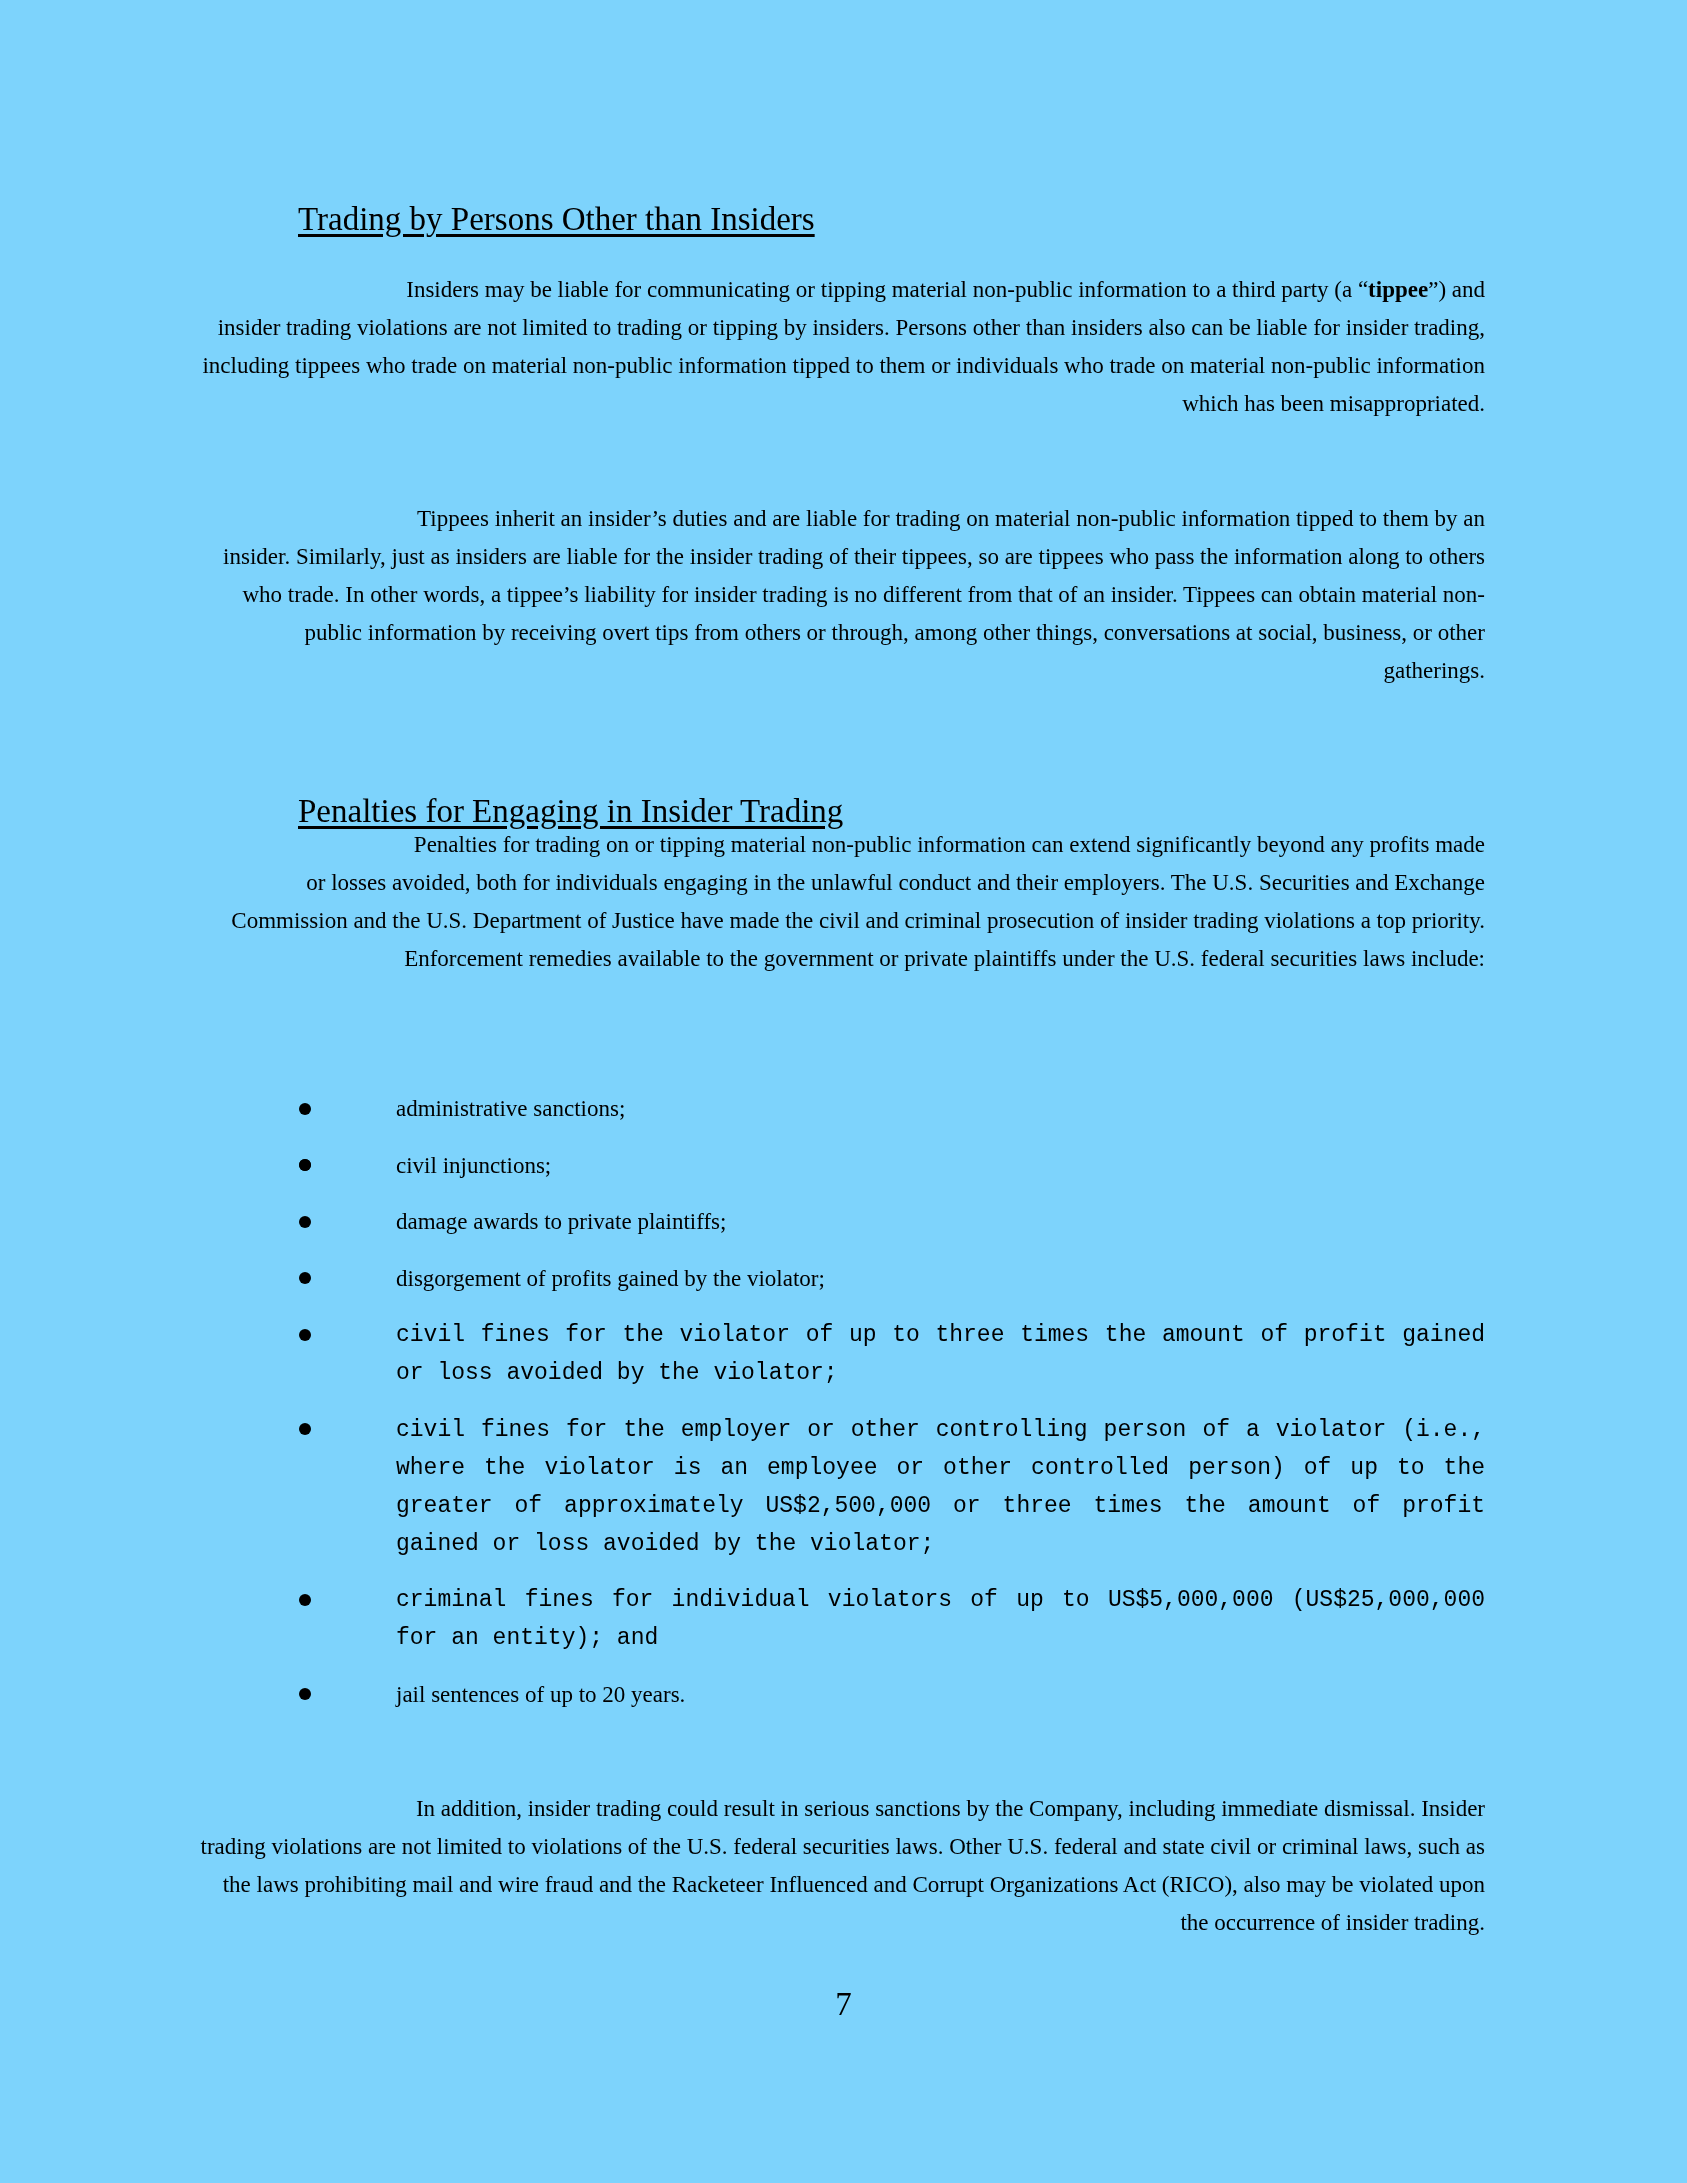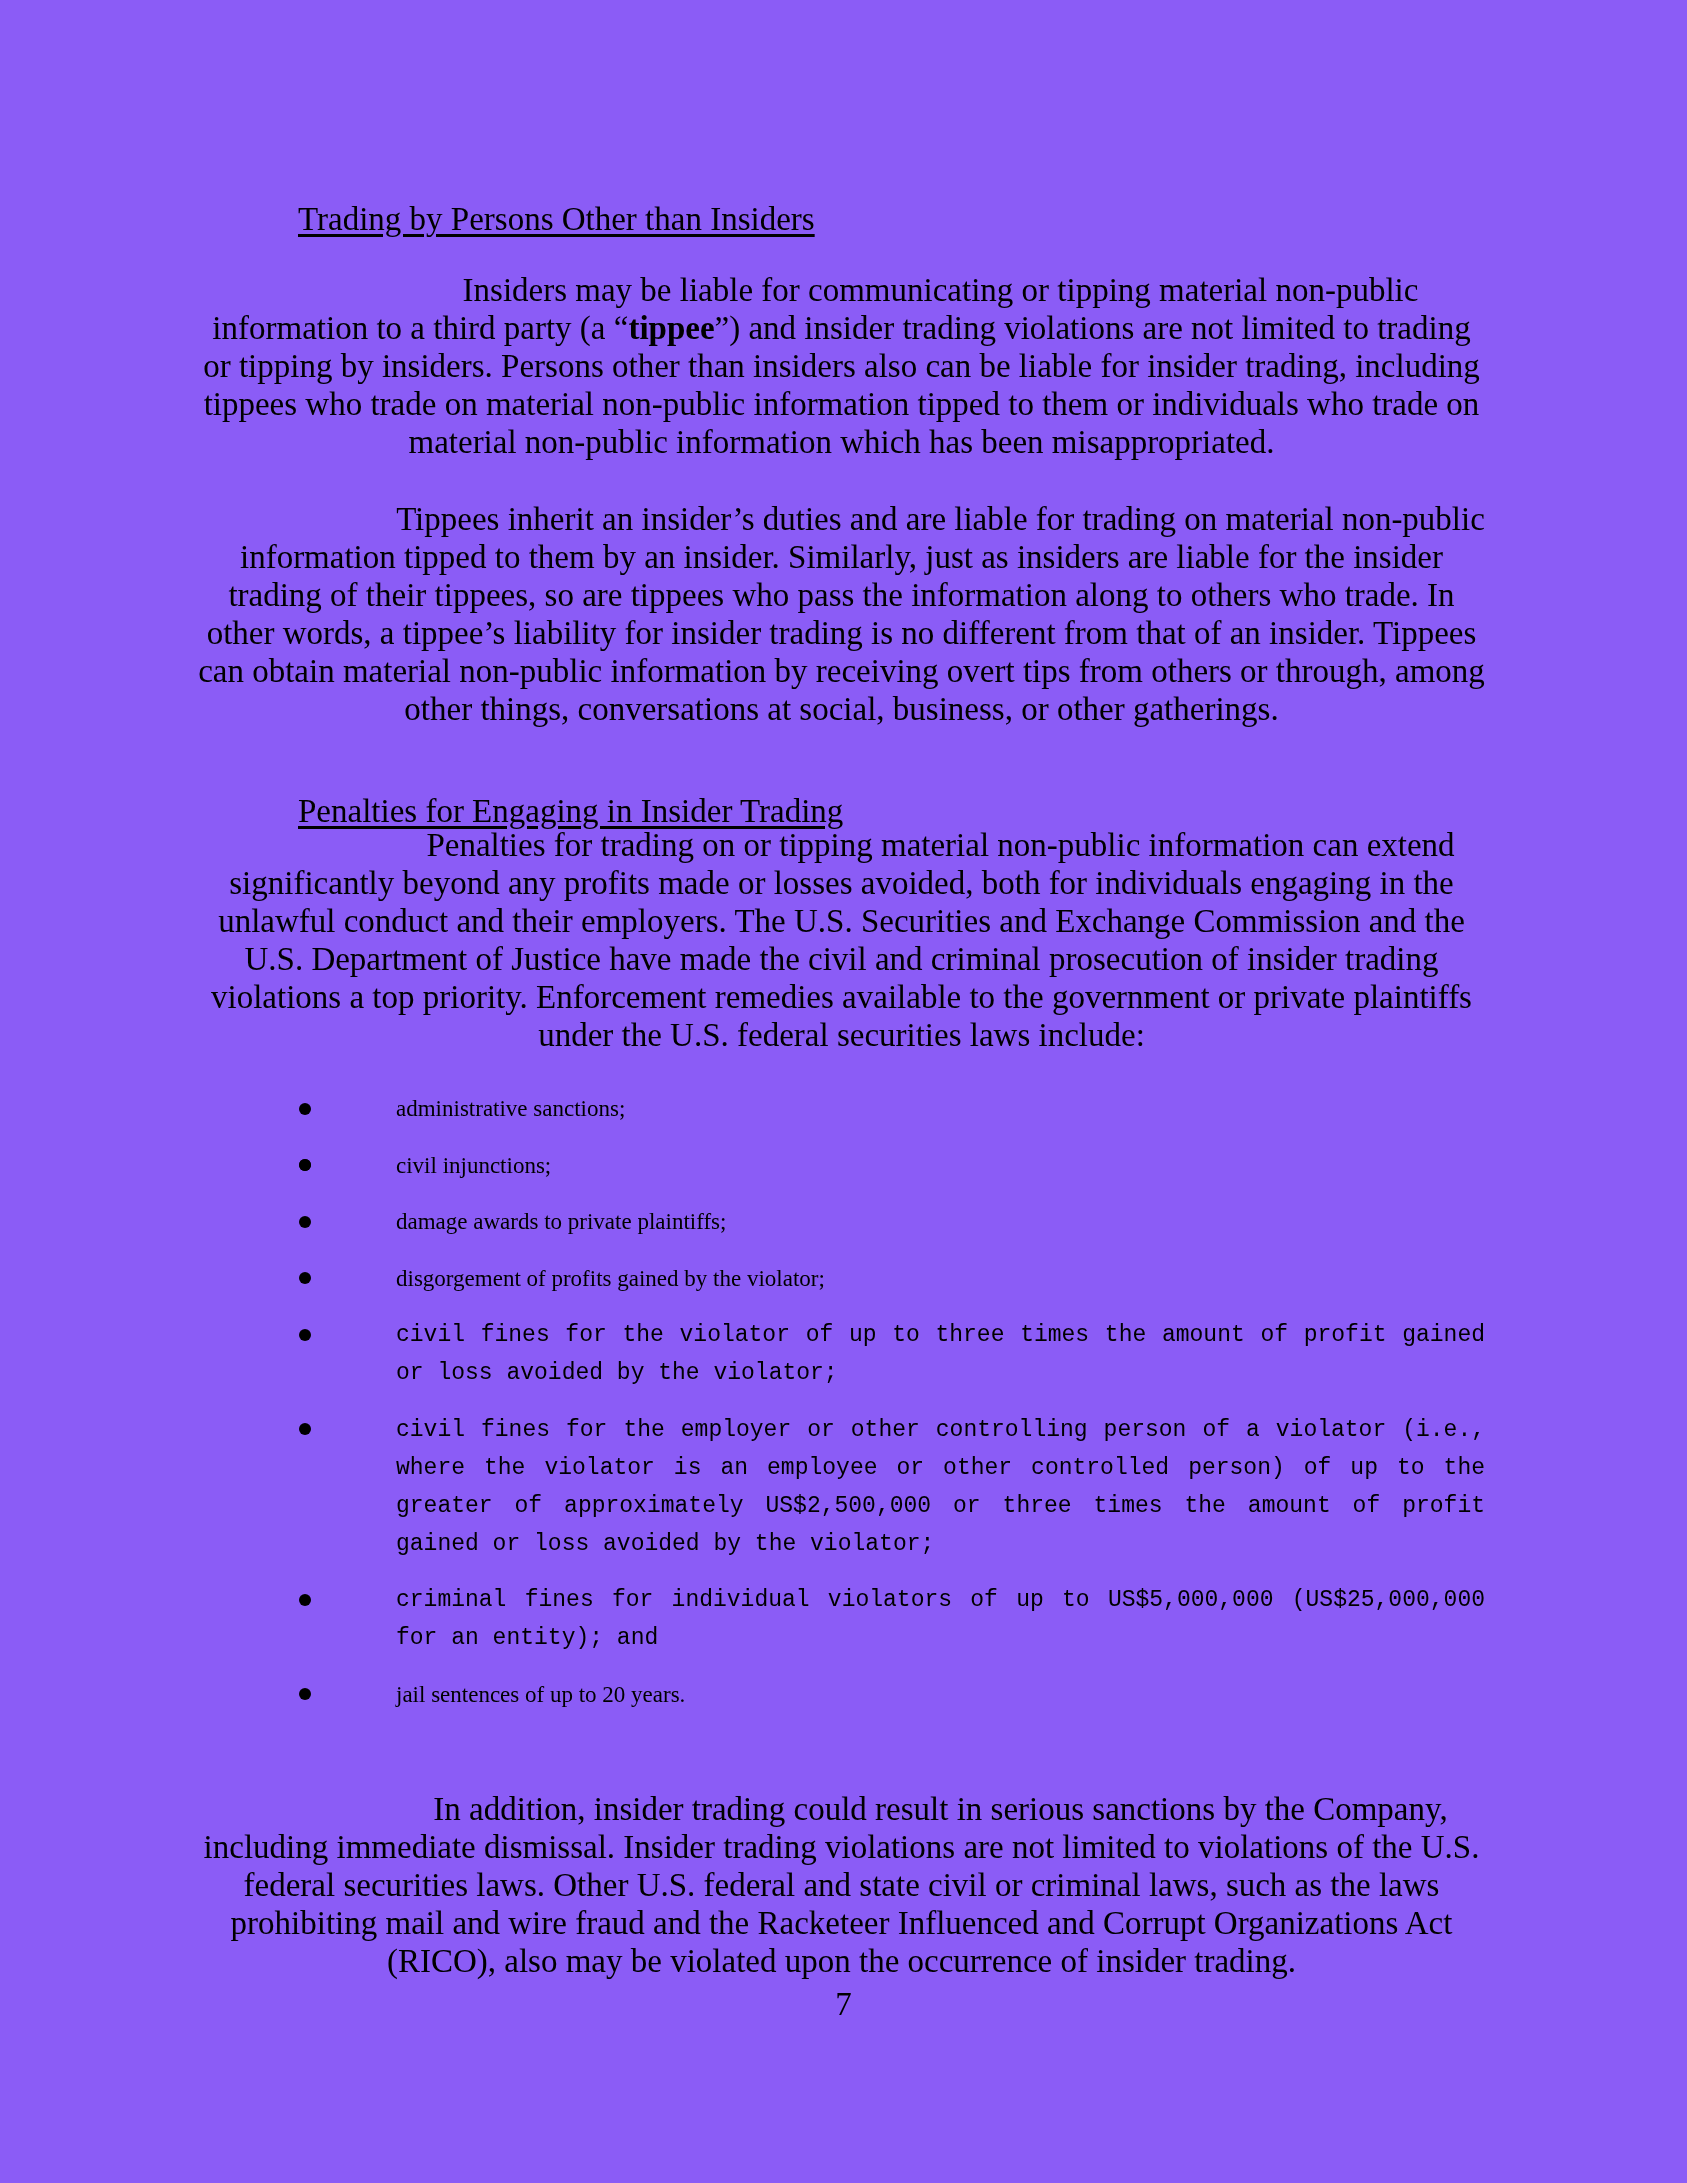--- a/index.html
+++ b/index.html
@@ -13,40 +13,40 @@
     position: relative;
     overflow: hidden;
     font-family: "Liberation Serif", "DejaVu Serif", serif;
     color: #000000;
   }
   .page {
     position: absolute;
     left: 0; top: 0;
     width: 1687px;
     height: 2183px;
-    background: #8b5cf6;
+    background: #7dd3fc;
   }
   .heading {
     position: absolute;
     left: 298px;
     font-size: 33px;
     line-height: 38px;
     text-decoration: underline;
     text-decoration-thickness: 2.6px;
     text-underline-offset: 4px;
     white-space: nowrap;
   }
   .para {
     position: absolute;
     left: 198px;
     width: 1287px;
-    font-size: 33px;
+    font-size: 23px;
     line-height: 38px;
     text-indent: 198px;
-    text-align: center;
+    text-align: right;
     margin: 0;
   }
   .para b { font-weight: bold; }
   .bullet-list {
     position: absolute;
     left: 198px;
     width: 1287px;
     margin: 0;
     padding: 0;
     list-style: none;

